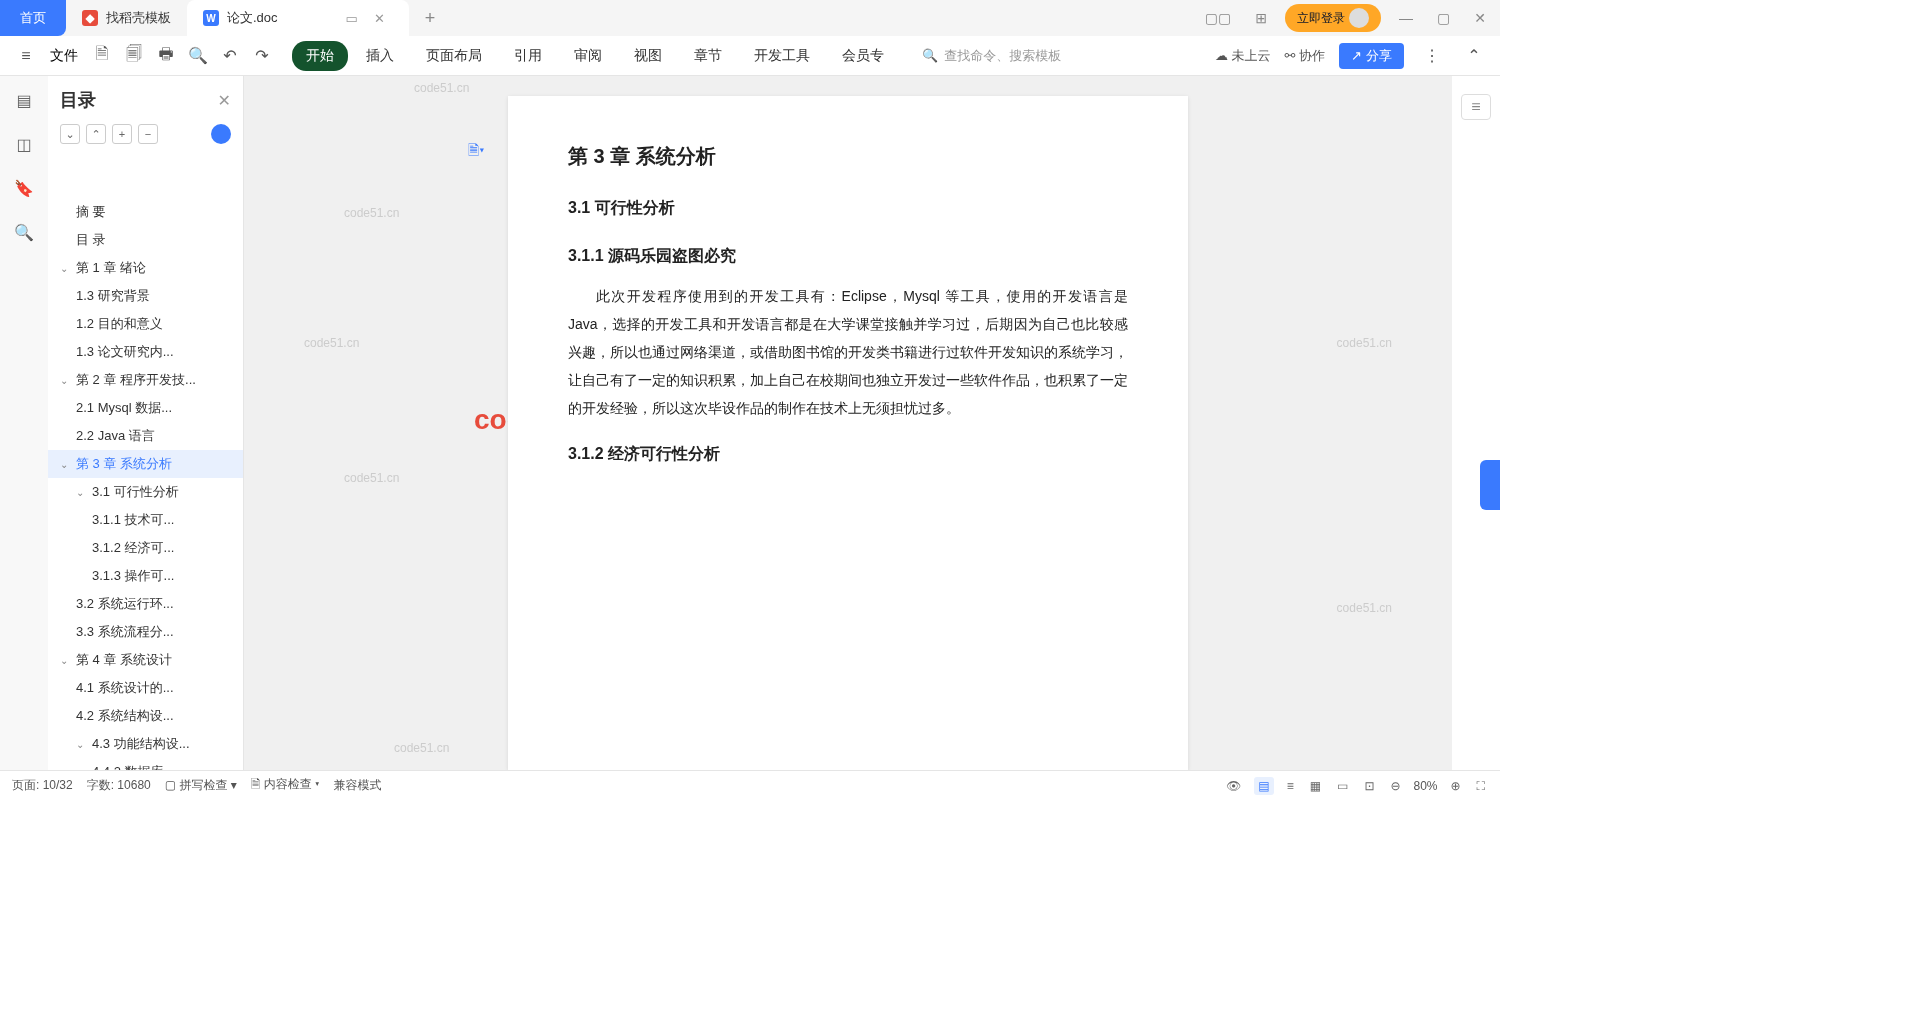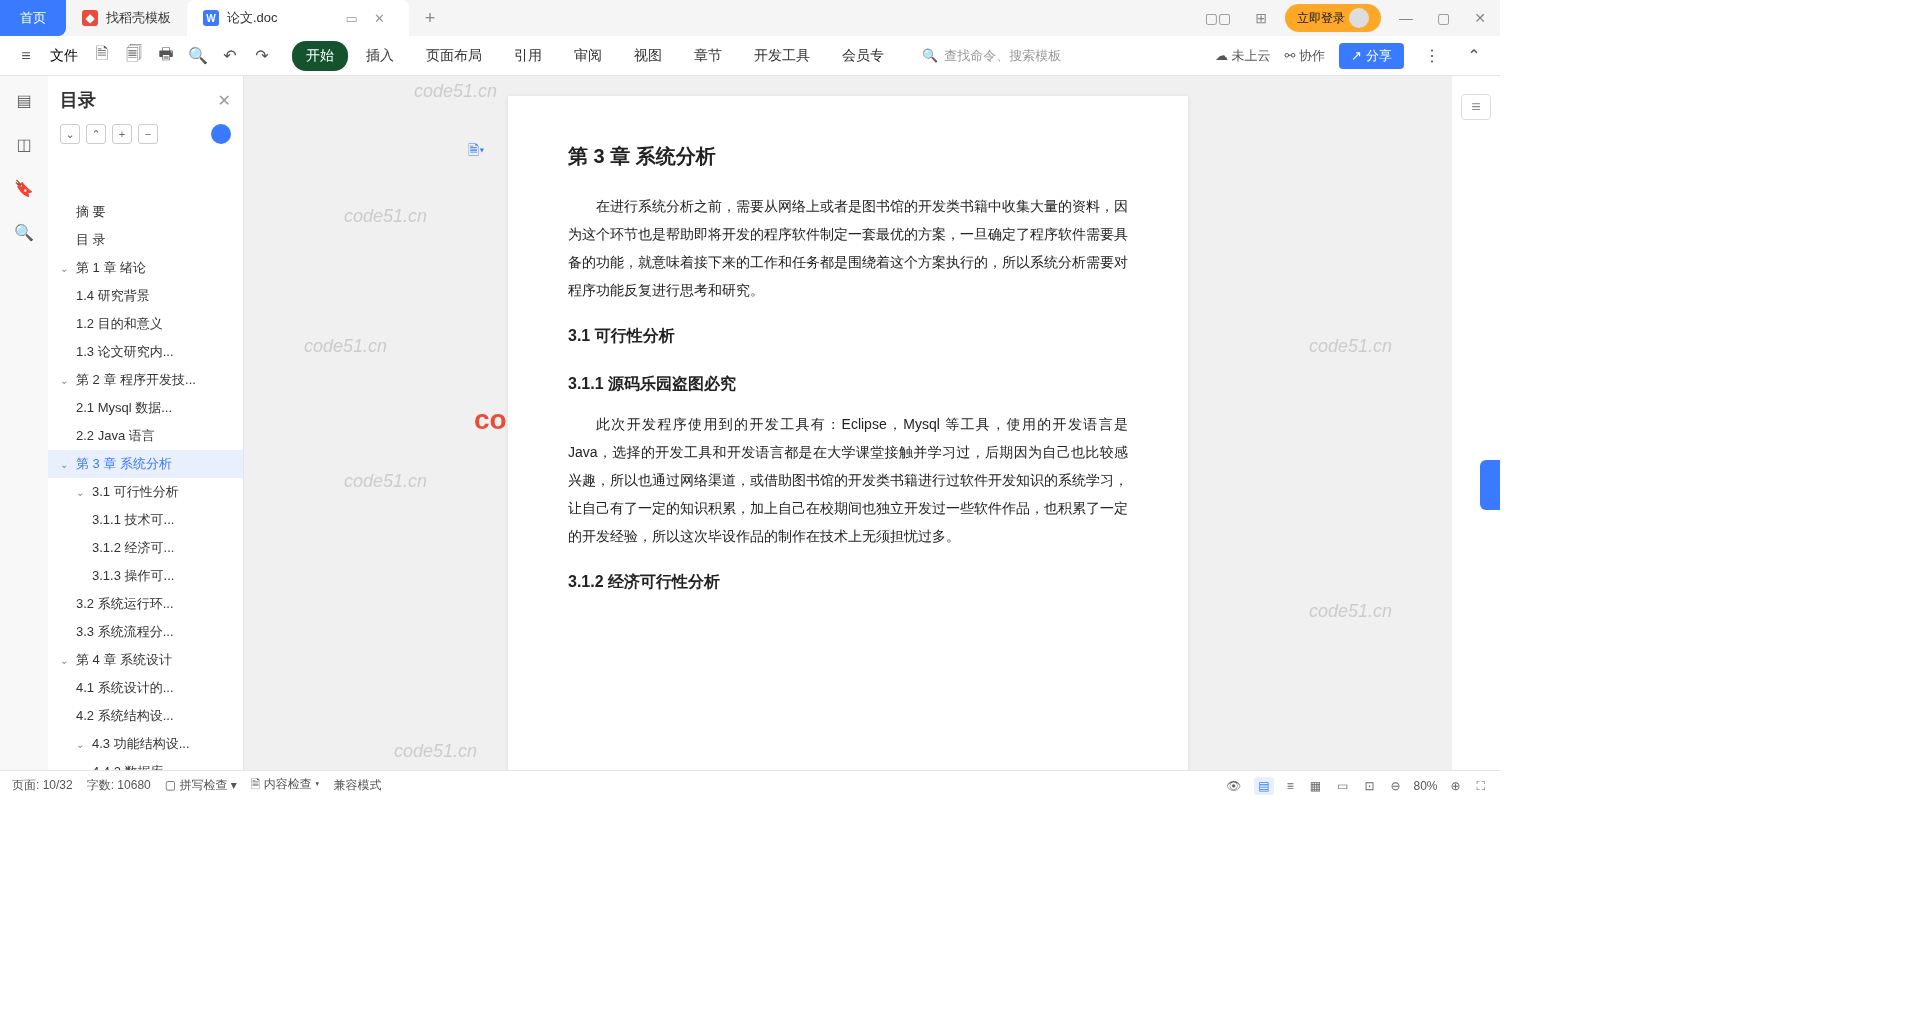--- a/index.html
+++ b/index.html
@@ -40,21 +40,21 @@
 .toc-item.active { background: #e8f0fe; color: #3a7afe; }
 .toc-item.l1 { padding-left: 12px; }
 .toc-item.l2 { padding-left: 28px; }
 .toc-item.l3 { padding-left: 44px; }
 .caret { font-size: 10px; color: #888; width: 12px; }
 .doc-area { flex: 1; background: #f0f0f0; position: relative; overflow: hidden; display: flex; justify-content: center; }
 .page { width: 680px; background: #fff; padding: 40px 60px; margin-top: 20px; box-shadow: 0 1px 4px rgba(0,0,0,0.1); font-size: 14px; line-height: 2; color: #222; position: relative; }
 .page h2 { font-size: 20px; margin-bottom: 16px; font-weight: bold; }
 .page h3 { font-size: 16px; margin: 16px 0 10px; font-weight: bold; }
 .page p { text-indent: 2em; text-align: justify; }
-.watermark { position: absolute; color: #ccc; font-size: 18px; pointer-events: none; font-style: italic; }
+.watermark { position: absolute; color: #ccc; font-size: 12px; pointer-events: none; }
 .wm-red { position: absolute; color: #e74c3c; font-size: 28px; font-weight: bold; pointer-events: none; white-space: nowrap; }
 .right-rail { width: 48px; display: flex; flex-direction: column; align-items: center; padding-top: 18px; }
 .right-btn { width: 30px; height: 26px; border: 1px solid #ddd; border-radius: 4px; display: flex; align-items: center; justify-content: center; color: #888; }
 .blue-tab { position: absolute; right: 0; top: 460px; width: 20px; height: 50px; background: #3a7afe; border-radius: 6px 0 0 6px; }
 .statusbar { height: 30px; border-top: 1px solid #e5e5e5; display: flex; align-items: center; padding: 0 12px; font-size: 12px; color: #555; gap: 14px; text-align: center; }
 .sb-right { margin-left: auto; display: flex; gap: 10px; align-items: center; }
 .sb-icon { color: #666; padding: 0 3px; }
 .page-icon { position: absolute; left: -40px; top: 40px; color: #3a7afe; }
 </style>
 </head>
@@ -143,21 +143,21 @@
           <span>摘  要</span>
         </div>
         <div class="toc-item l2">
           <span>目  录</span>
         </div>
         <div class="toc-item l1">
           <span class="caret">⌄</span>
           <span>第 1 章  绪论</span>
         </div>
         <div class="toc-item l2">
-          <span>1.4 研究背景</span>
+          <span>1.3 研究背景</span>
         </div>
         <div class="toc-item l2">
           <span>1.2 目的和意义</span>
         </div>
         <div class="toc-item l2">
           <span>1.3 论文研究内...</span>
         </div>
         <div class="toc-item l1">
           <span class="caret">⌄</span>
           <span>第 2 章  程序开发技...</span>
@@ -224,21 +224,20 @@
     <span class="watermark" style="top:665px;left:150px">code51.cn</span>
     <span class="watermark" style="top:130px;left:740px">code51.cn</span>
     <span class="watermark" style="top:260px;left:450px">code51.cn</span>
     <span class="watermark" style="top:665px;left:720px">code51.cn</span>
     <span class="watermark" style="top:260px;right:60px">code51.cn</span>
     <span class="watermark" style="top:525px;right:60px">code51.cn</span>
     <span class="wm-red" style="top:325px;left:230px">code51.cn—源码乐园盗图必究</span>
     <div class="page">
       <span class="page-icon">🗎▾</span>
       <h2>第 3 章  系统分析</h2>
-      <p>在进行系统分析之前，需要从网络上或者是图书馆的开发类书籍中收集大量的资料，因为这个环节也是帮助即将开发的程序软件制定一套最优的方案，一旦确定了程序软件需要具备的功能，就意味着接下来的工作和任务都是围绕着这个方案执行的，所以系统分析需要对程序功能反复进行思考和研究。</p>
       <h3>3.1 可行性分析</h3>
       <h3>3.1.1 源码乐园盗图必究</h3>
       <p>此次开发程序使用到的开发工具有：Eclipse，Mysql 等工具，使用的开发语言是Java，选择的开发工具和开发语言都是在大学课堂接触并学习过，后期因为自己也比较感兴趣，所以也通过网络渠道，或借助图书馆的开发类书籍进行过软件开发知识的系统学习，让自己有了一定的知识积累，加上自己在校期间也独立开发过一些软件作品，也积累了一定的开发经验，所以这次毕设作品的制作在技术上无须担忧过多。</p>
       <h3>3.1.2 经济可行性分析</h3>
     </div>
   </div>
   <div class="right-rail">
     <span class="right-btn">≡</span>
   </div>
 </div>

